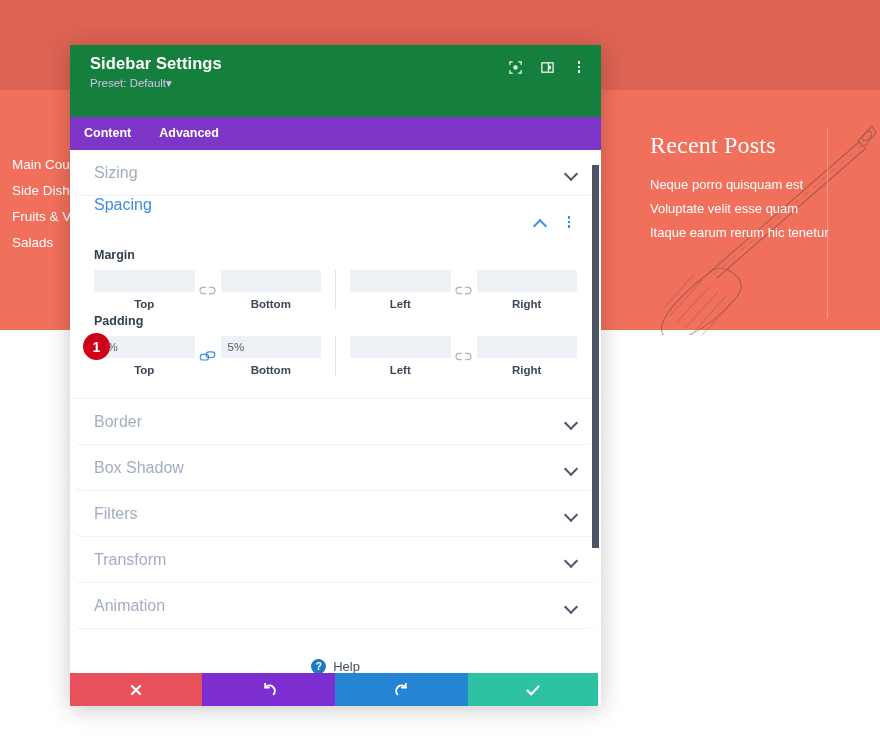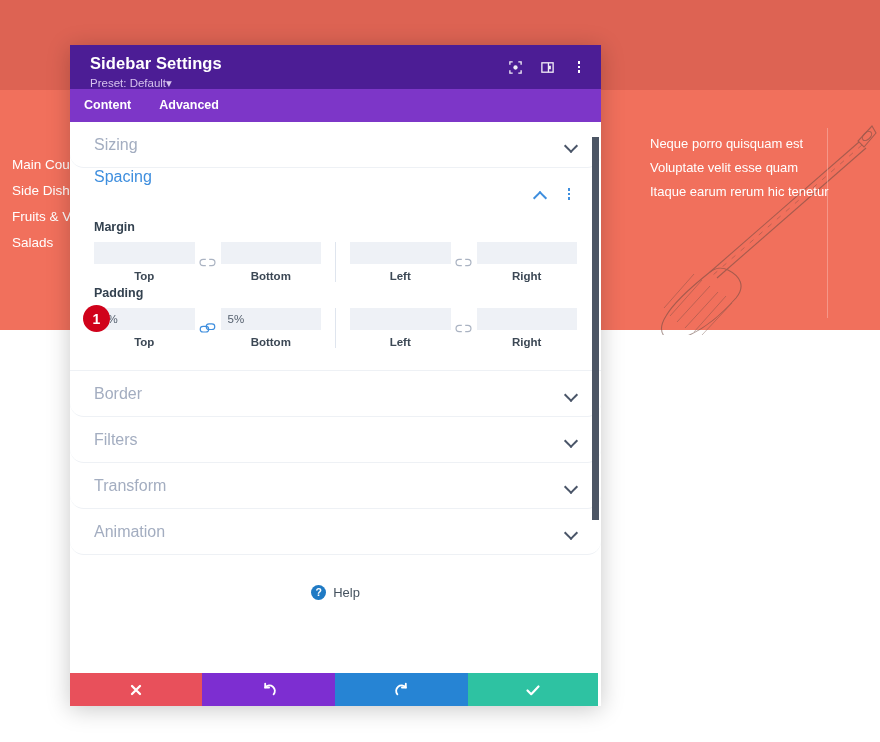--- a/index.html
+++ b/index.html
@@ -92,22 +92,22 @@
     height: 661px;
     background: #ffffff;
     box-shadow: 0 3px 22px rgba(0,0,0,.22);
     overflow: hidden;
     display: flex;
     flex-direction: column;
   }
 
   
   #modal-header {
-    background: #4c1d95;
-    height: 44px;
+    background: #15803d;
+    height: 72px;
     padding: 9px 16px 16px 20px;
     position: relative;
     flex: 0 0 auto;
   }
   #modal-header .title {
     color: #ffffff;
     font-size: 16.5px;
     font-weight: bold;
     letter-spacing: .1px;
   }
@@ -373,20 +373,21 @@
         <path d="M78 172 L45 208"></path>
         <path d="M86 176 L54 212"></path>
         <path d="M92 183 L62 215"></path>
         <path d="M54 154 L24 188"></path>
       </g>
     </g>
   </svg>
   <div id="bg-divider"></div>
 
   <aside id="bg-recent">
+    <h3 class="widget-title">Recent Posts</h3>
     <a class="post-link">Neque porro quisquam est</a>
     <a class="post-link">Voluptate velit esse quam</a>
     <a class="post-link">Itaque earum rerum hic tenetur</a>
   </aside>
 </div>
 
 <div id="modal">
 
   <div id="modal-header">
     <div class="title">Sidebar Settings</div>
@@ -518,20 +519,24 @@
             </div>
           </div>
         </div>
       </div>
 
       <div class="acc-row">
         <span class="acc-label">Border</span>
         <span class="chev"></span>
       </div>
       <div class="acc-row">
+        <span class="acc-label">Box Shadow</span>
+        <span class="chev"></span>
+      </div>
+      <div class="acc-row">
         <span class="acc-label">Filters</span>
         <span class="chev"></span>
       </div>
       <div class="acc-row">
         <span class="acc-label">Transform</span>
         <span class="chev"></span>
       </div>
       <div class="acc-row">
         <span class="acc-label">Animation</span>
         <span class="chev"></span>

